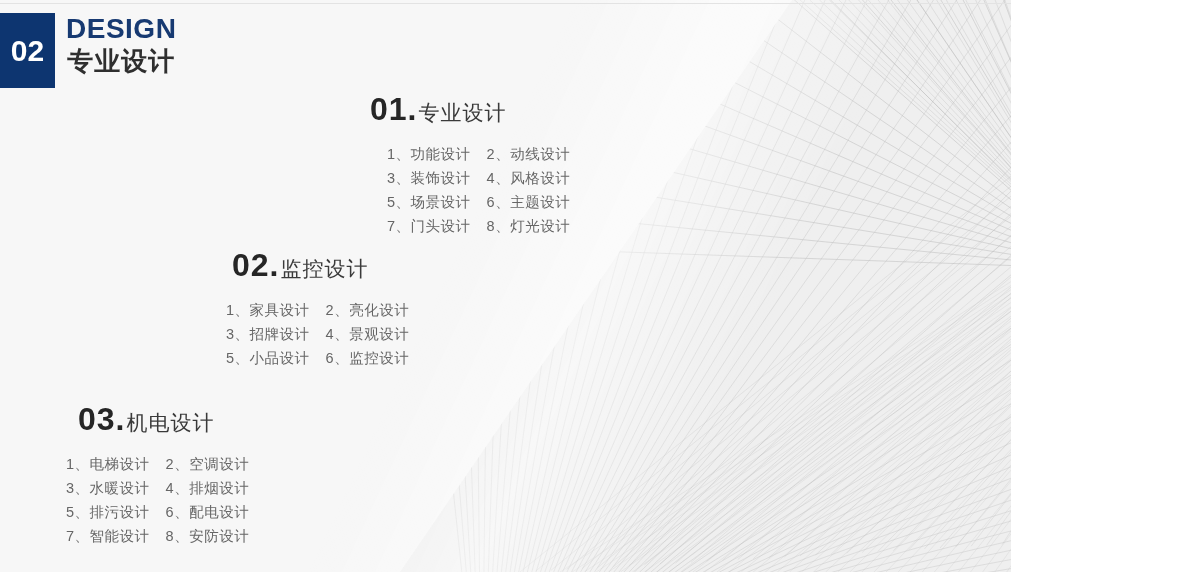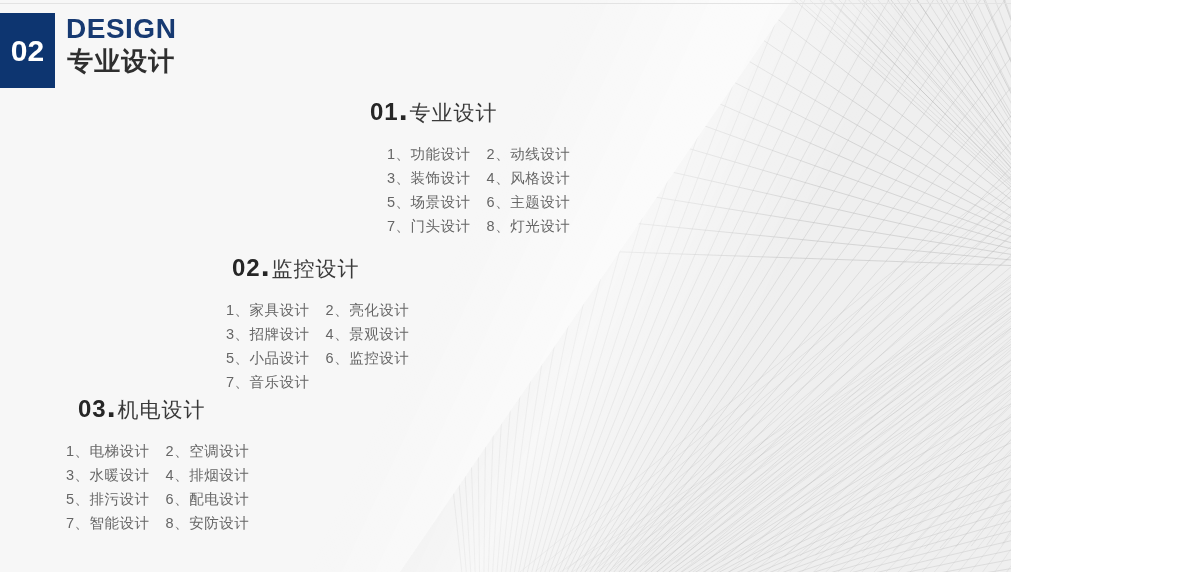--- a/index.html
+++ b/index.html
@@ -100,21 +100,21 @@
   
   .section {
     position: absolute;
   }
   .sec-head {
     white-space: nowrap;
     line-height: 34px;
   }
   .sec-num {
     color: #262626;
-    font-size: 24px;
+    font-size: 32px;
     font-weight: bold;
     letter-spacing: 1px;
   }
   .sec-dot {
     color: #262626;
     font-size: 32px;
     font-weight: bold;
   }
   .sec-name {
     color: #3a3a3a;
@@ -139,21 +139,21 @@
   .item-gap {
     display: inline-block;
     width: 16px;
   }
 
   
   #section-1 { left: 370px; top: 92px; }
   #section-1 .sec-list { margin-left: 17px; }
   #section-2 { left: 232px; top: 248px; }
   #section-2 .sec-list { margin-left: -6px; }
-  #section-3 { left: 78px; top: 389px; }
+  #section-3 { left: 78px; top: 402px; }
   #section-3 .sec-list { margin-left: -12px; }
 </style>
 </head>
 <body>
 
 <div id="slide">
 
   <div class="bg-left"></div>
   <div class="bg-right"></div>
 
@@ -516,25 +516,20 @@
       <div class="sec-row">
         <span class="item">3、招牌设计</span>
           <span class="item-gap"></span>
           <span class="item">4、景观设计</span>
       </div>
       <div class="sec-row">
         <span class="item">5、小品设计</span>
           <span class="item-gap"></span>
           <span class="item">6、监控设计</span>
       </div>
-      <div class="sec-row">
-        <span class="item">7、音乐设计</span>
-          <span class="item-gap"></span>
-          <span class="item"></span>
-      </div>
     </div>
   </div>
 
   <div class="section" id="section-3">
     <div class="sec-head">
       <span class="sec-num">03</span><span class="sec-dot">.</span><span class="sec-name">机电设计</span>
     </div>
     <div class="sec-list">
       <div class="sec-row">
         <span class="item">1、电梯设计</span>

